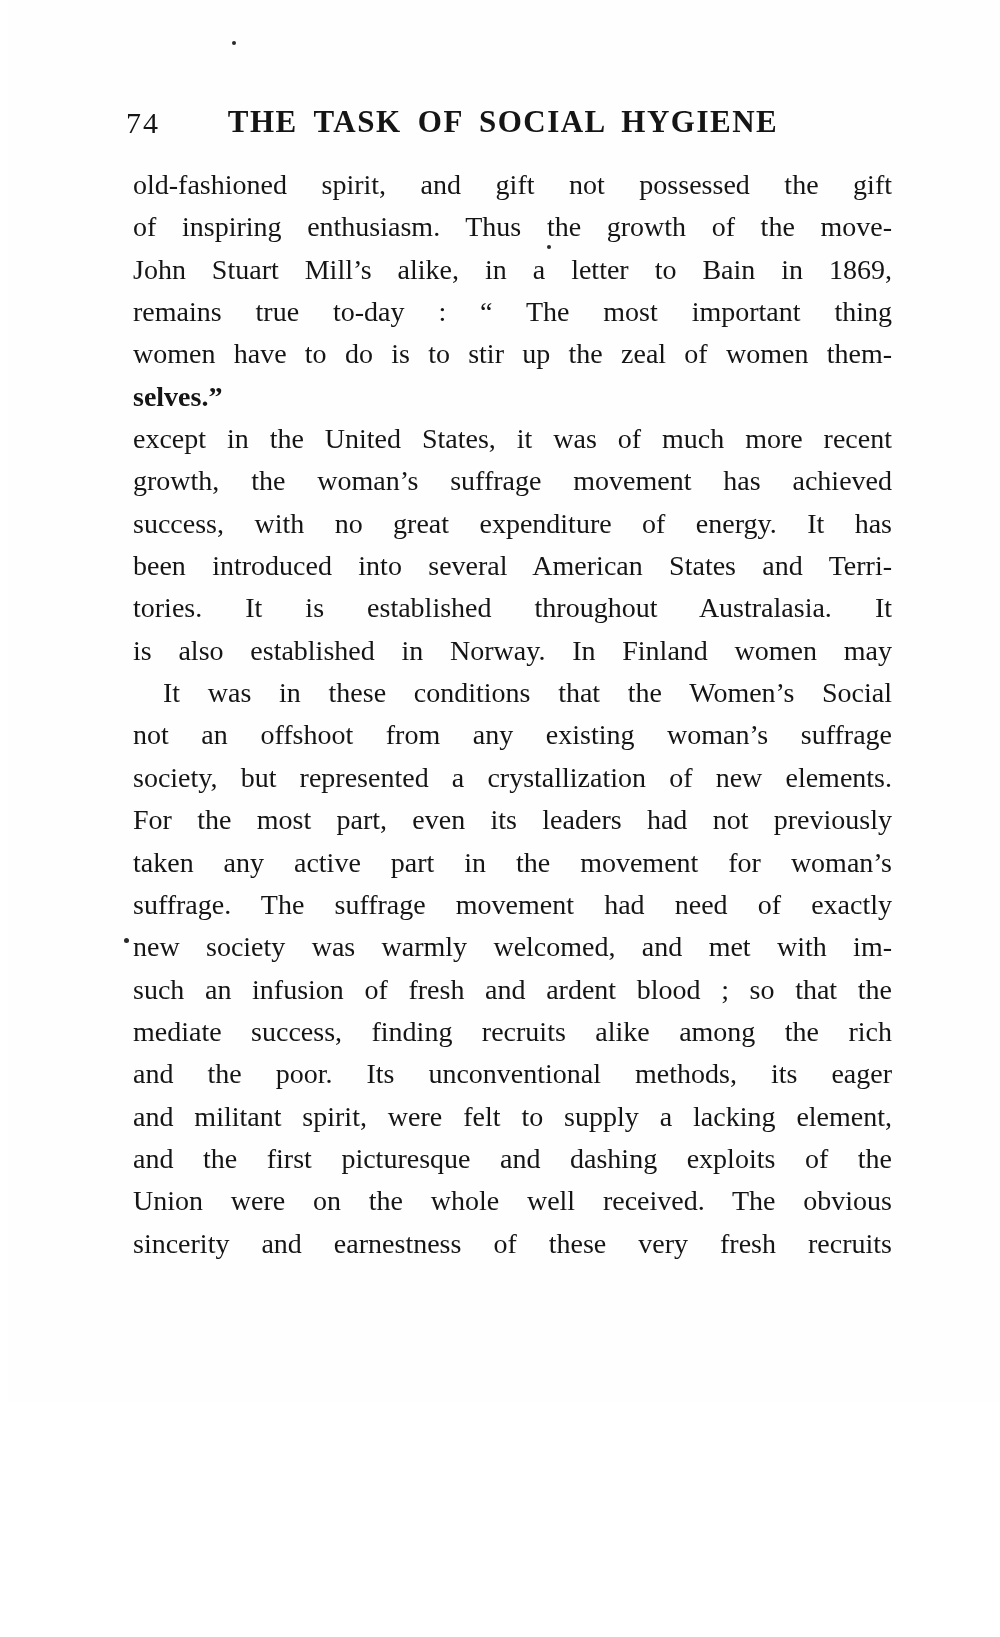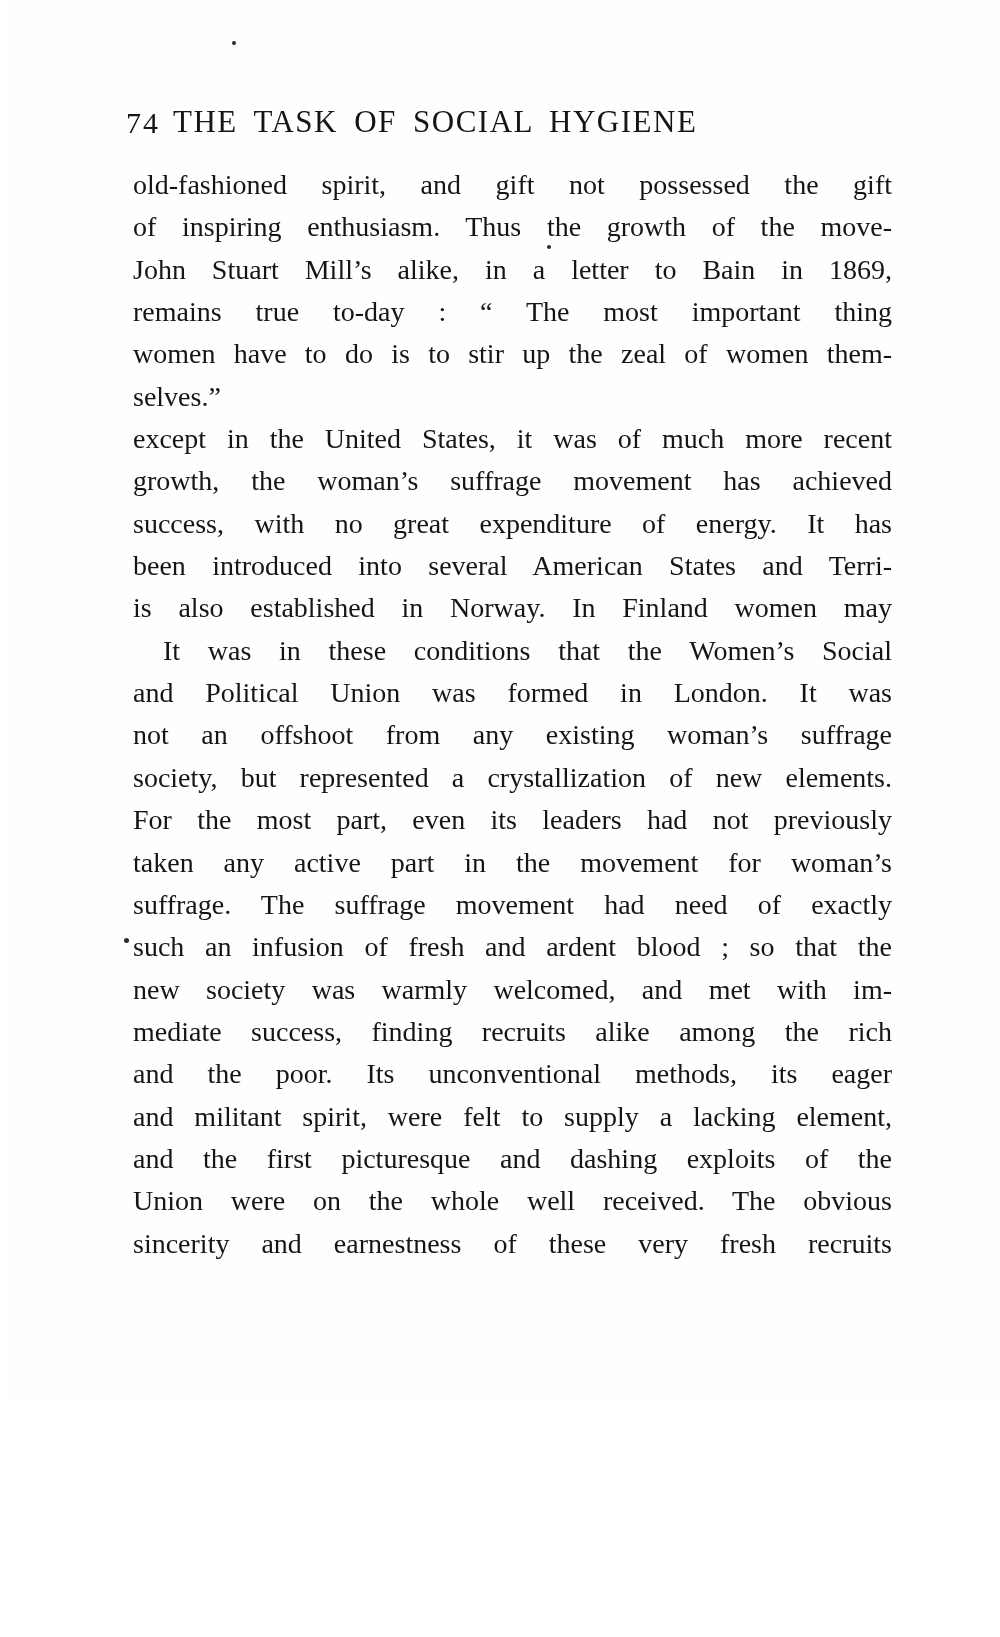--- a/index.html
+++ b/index.html
@@ -19,45 +19,47 @@
     top: 106px;
     font-size: 30px;
     line-height: 34px;
     letter-spacing: 2px;
   }
   .header-title {
     position: absolute;
     left: 165px;
     top: 104px;
     width: 660px;
-    text-align: left;
+    text-align: center;
     font-size: 31px;
     line-height: 36px;
     letter-spacing: 1.5px;
     word-spacing: 7px;
     white-space: nowrap;
+    font-weight: bold;
   }
   .bodytext {
     position: absolute;
     left: 125px;
     top: 164px;
     width: 759px;
     font-size: 28px;
   }
   .line {
     height: 42.35px;
     line-height: 42.35px;
   }
   .line.j {
     text-align: justify;
     text-align-last: justify;
   }
   .line.e {
     text-align: center;
     text-align-last: left;
+    font-weight: bold;
   }
   .line.indent {
     text-indent: 30px;
   }
   .speck {
     position: absolute;
     background: #2a2a2a;
     border-radius: 50%;
   }
 </style>
@@ -71,30 +73,30 @@
       <div class="line j">old-fashioned spirit, and gift not possessed the gift</div>
       <div class="line j">of inspiring enthusiasm. Thus the growth of the move-</div>
       <div class="line j">John Stuart Mill’s alike, in a letter to Bain in 1869,</div>
       <div class="line j">remains true to-day : “ The most important thing</div>
       <div class="line j">women have to do is to stir up the zeal of women them-</div>
       <div class="line e">selves.”</div>
       <div class="line j">except in the United States, it was of much more recent</div>
       <div class="line j">growth, the woman’s suffrage movement has achieved</div>
       <div class="line j">success, with no great expenditure of energy. It has</div>
       <div class="line j">been introduced into several American States and Terri-</div>
+      <div class="line j">tories. It is established throughout Australasia. It</div>
       <div class="line j">is also established in Norway. In Finland women may</div>
       <div class="line j indent">It was in these conditions that the Women’s Social</div>
-      <div class="line j">and Political Union was formed in London. It was</div>
       <div class="line j">not an offshoot from any existing woman’s suffrage</div>
       <div class="line j">society, but represented a crystallization of new elements.</div>
       <div class="line j">For the most part, even its leaders had not previously</div>
       <div class="line j">taken any active part in the movement for woman’s</div>
       <div class="line j">suffrage. The suffrage movement had need of exactly</div>
+      <div class="line j">new society was warmly welcomed, and met with im-</div>
       <div class="line j">such an infusion of fresh and ardent blood ; so that the</div>
-      <div class="line j">new society was warmly welcomed, and met with im-</div>
       <div class="line j">mediate success, finding recruits alike among the rich</div>
       <div class="line j">and the poor. Its unconventional methods, its eager</div>
       <div class="line j">and militant spirit, were felt to supply a lacking element,</div>
       <div class="line j">and the first picturesque and dashing exploits of the</div>
       <div class="line j">Union were on the whole well received. The obvious</div>
       <div class="line j">sincerity and earnestness of these very fresh recruits</div>
     </div>
 <div class="speck" style="left: 224px; top: 41px; width: 4px; height: 4px;"></div>
     <div class="speck" style="left: 539px; top: 245px; width: 4px; height: 4px;"></div>
     <div class="speck" style="left: 116px; top: 938px; width: 5px; height: 5px;"></div>

